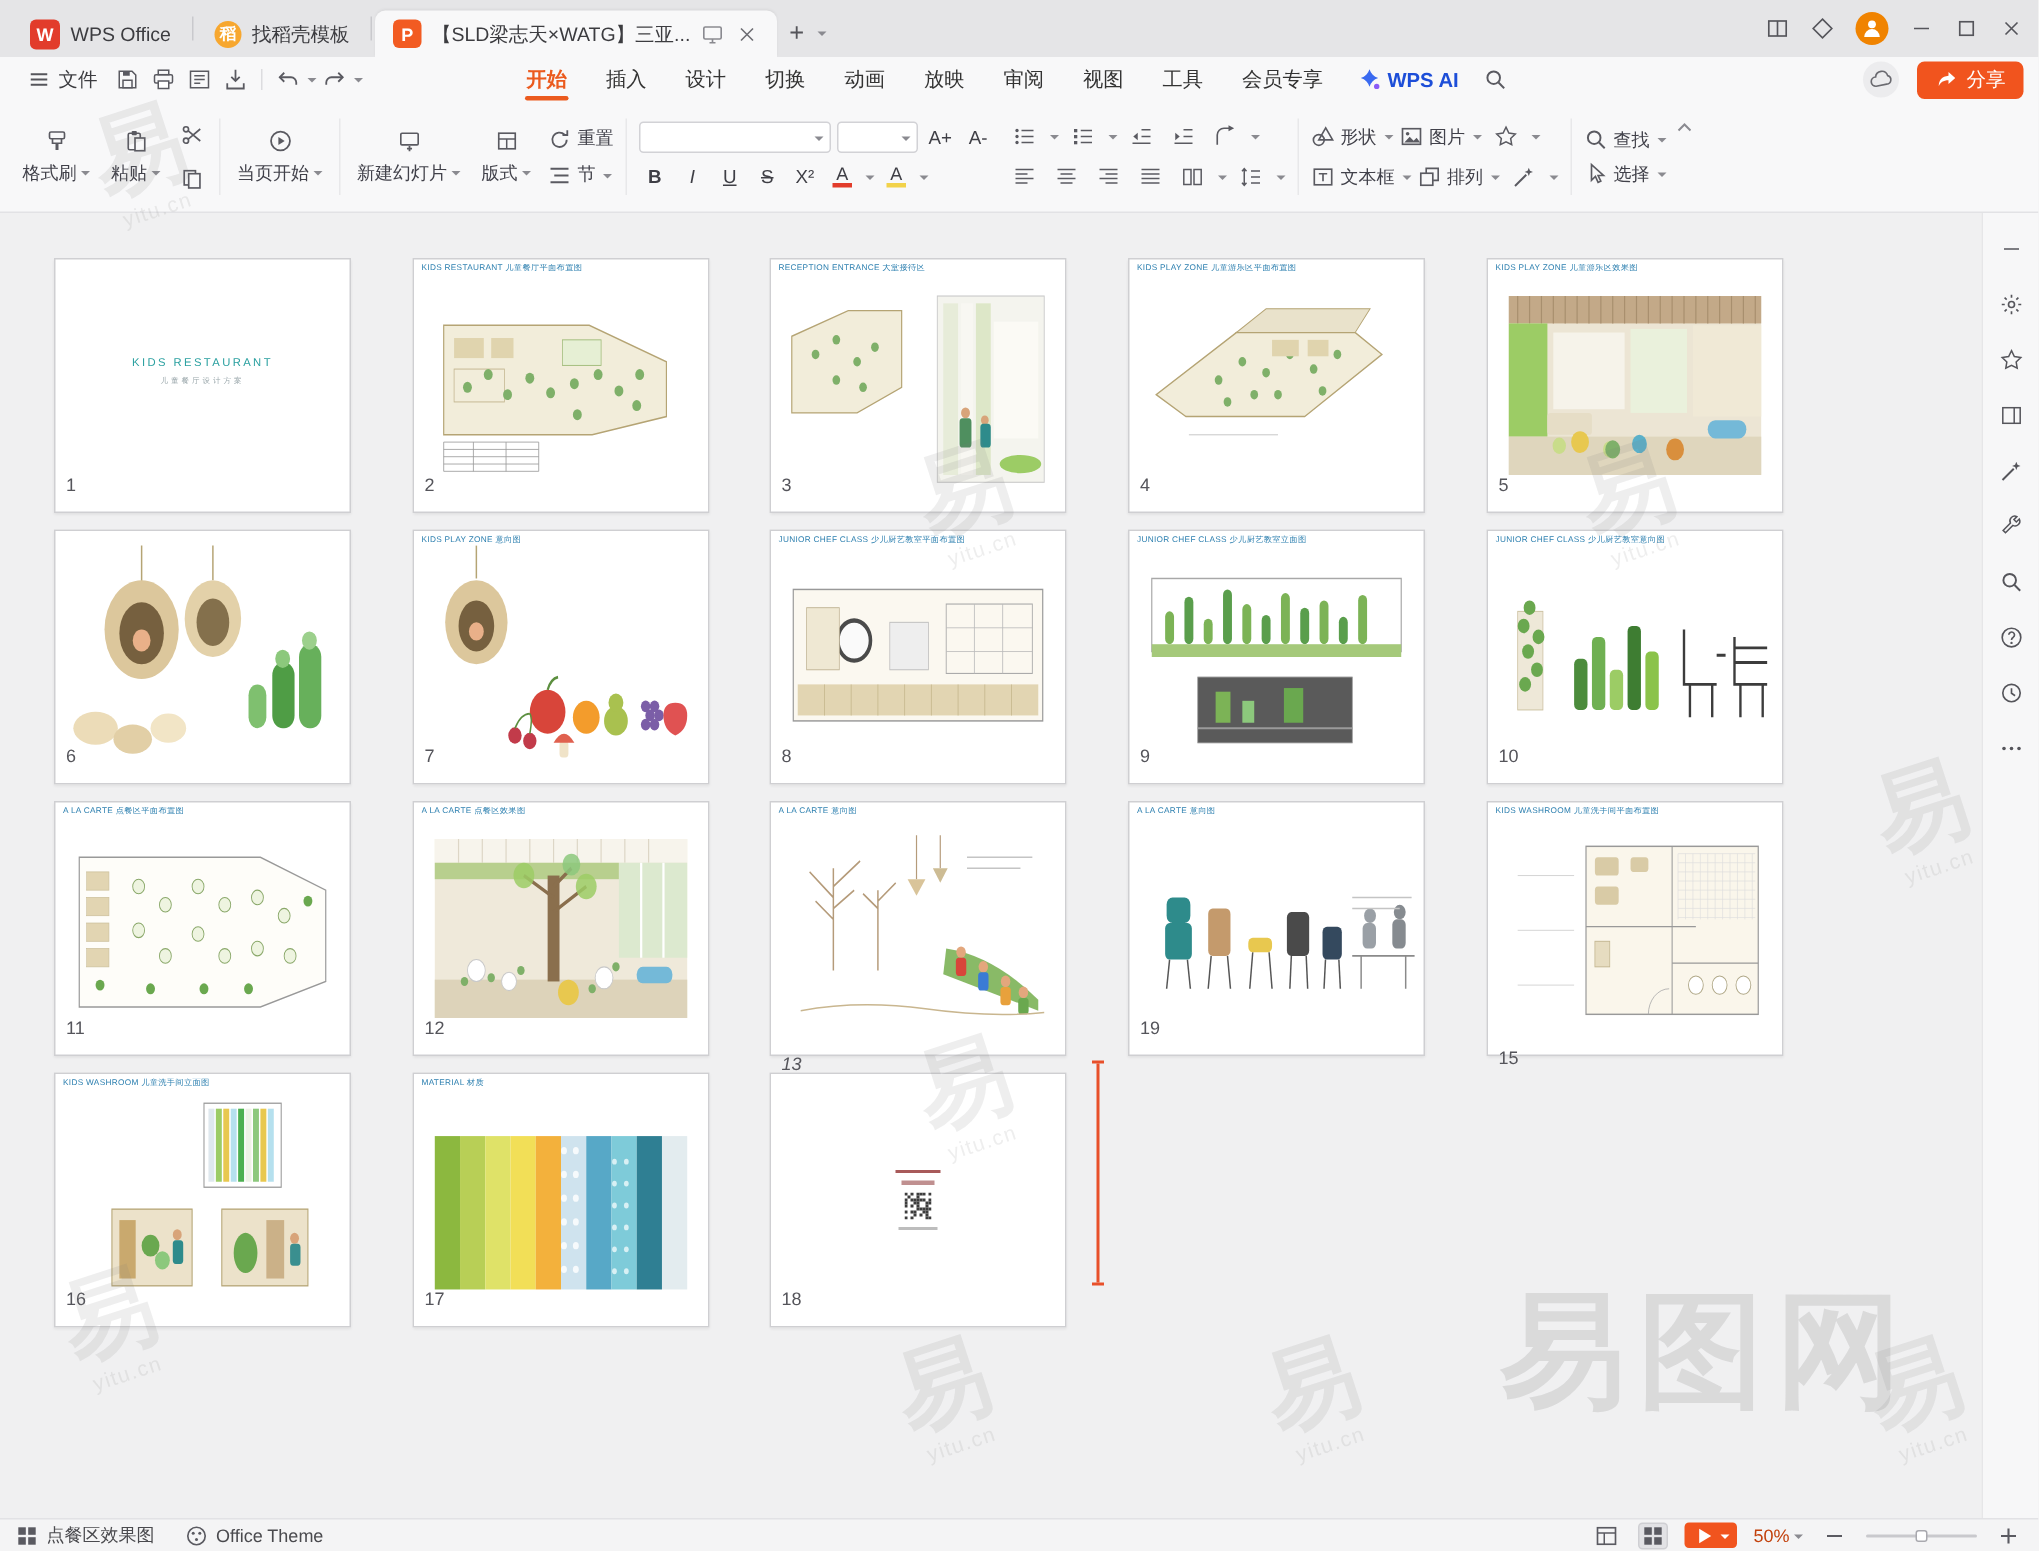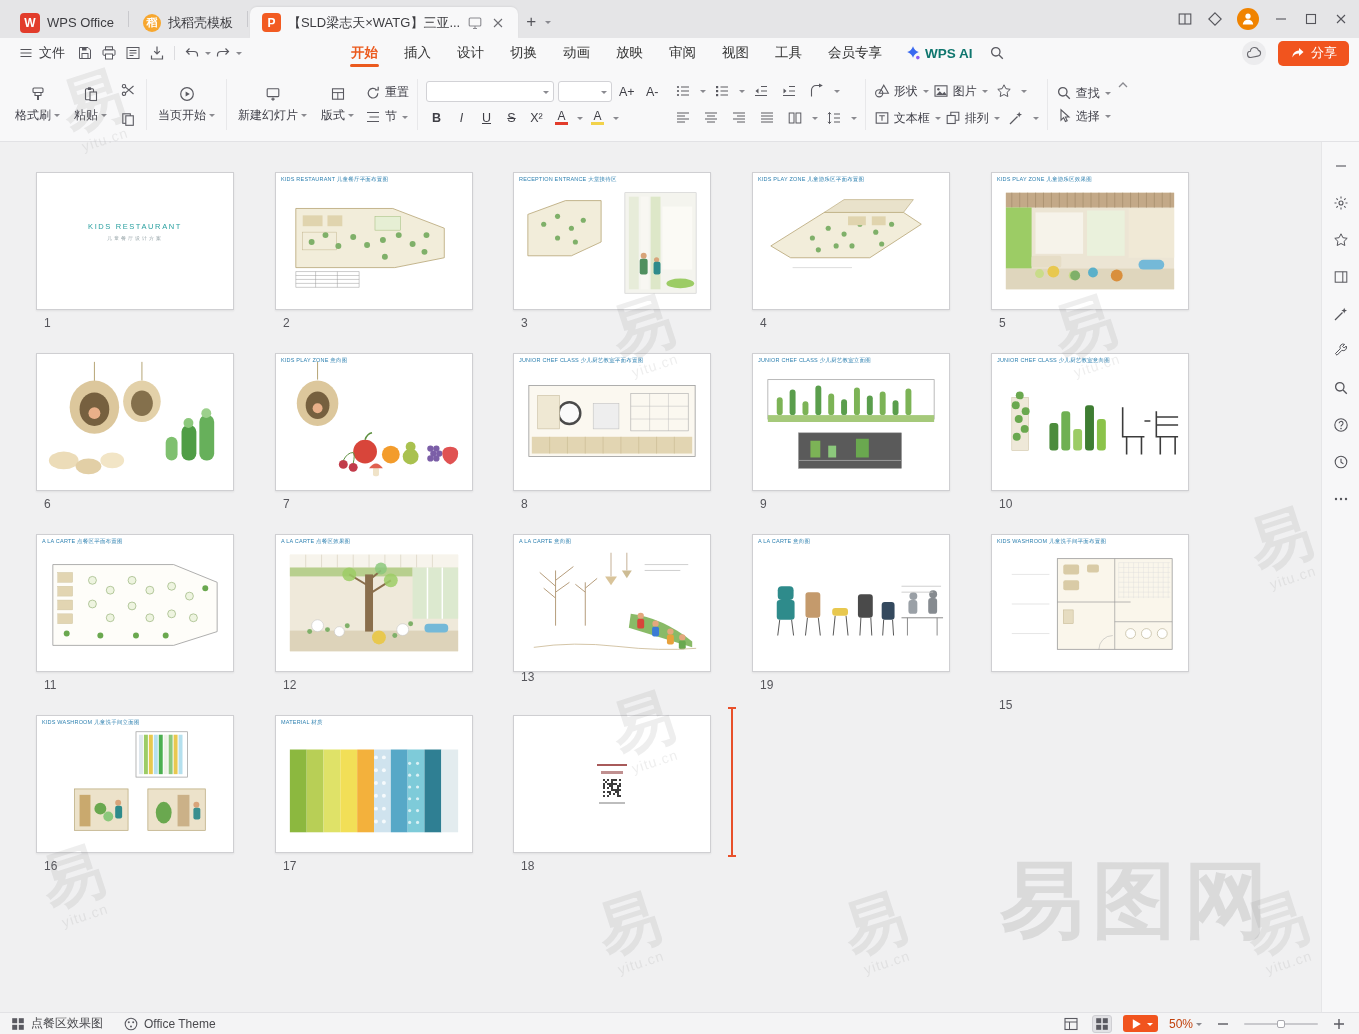--- a/index.html
+++ b/index.html
@@ -32,21 +32,21 @@
   .mb-file{display:flex;align-items:center;gap:5px;font-size:13px;color:#3c3c40;padding:0 8px}
   .mb-file svg{width:14px;height:14px;color:#55555b}
   .mb-ic{width:24px;height:22px;display:flex;align-items:center;justify-content:center;color:#5a5a61;border-radius:3px}
   .mb-ic svg{width:14px;height:14px}
   .mb-sep{width:1px;height:14px;background:#dcdcdf;margin:0 5px}
   .undo-wrap{display:flex;align-items:center}
   #menu-tabs{display:flex;align-items:center;margin-left:96px}
   .mtab{position:relative;padding:0 13px;font-size:13.5px;height:30px;line-height:30px;color:#333;cursor:default;white-space:nowrap}
   .mtab.active{color:#eb5a1e;font-weight:bold}
   .mtab.active::after{content:"";position:absolute;left:22%;right:22%;bottom:1px;height:3px;border-radius:2px;background:#eb5a1e}
-  .wpsai{display:flex;align-items:center;gap:4px;font-size:13.5px;font-weight:bold;color:#0f766e;padding:0 10px}
+  .wpsai{display:flex;align-items:center;gap:4px;font-size:13.5px;font-weight:bold;color:#1d4ed8;padding:0 10px}
   .wpsai svg{width:15px;height:15px}
   .mb-search{color:#5a5a61;padding:0 6px;display:flex}
   .mb-search svg{width:15px;height:15px}
   .mb-right{margin-left:auto;display:flex;align-items:center;gap:12px}
   .cloudbtn{width:24px;height:24px;border-radius:50%;background:#ececee;display:flex;align-items:center;justify-content:center;color:#6a6a70}
   .cloudbtn svg{width:14px;height:14px}
   .sharebtn{height:25px;background:#f1541e;color:#fff;border-radius:5px;display:flex;align-items:center;gap:5px;padding:0 12px;font-size:13px}
   .sharebtn svg{width:13px;height:13px}
 
   
@@ -73,21 +73,21 @@
   .fcolor{display:flex;flex-direction:column;align-items:center;line-height:10px;font-size:12px;color:#3f3f46}
   .fcolor .bar{width:13px;height:3px;background:#e23c2b;margin-top:1px}
   .hl .bar{background:#f2d24a}
   .caret{display:inline-block;width:0;height:0;border:3.4px solid transparent;border-top-color:#8a8a90;transform:translateY(2px);margin-left:1px}
   .caret.white{border-top-color:#fff}
   .chevcol{display:flex;align-items:flex-start;padding-top:6px;color:#8a8a90}
   .chevcol svg{width:13px;height:13px}
 
   
   #canvas{position:absolute;top:142px;bottom:22px;left:0;right:0;background:#f0f0f1;overflow:hidden}
-  .slide{position:absolute;width:198px;height:138px;background:#fff;border:1px solid #cfcfd2;box-shadow:0 1px 2px rgba(0,0,0,.07)}
+  .slide{position:absolute;width:198px;height:170px;background:#fff;border:1px solid #cfcfd2;box-shadow:0 1px 2px rgba(0,0,0,.07)}
   .slide-num{position:absolute;font-size:12px;color:#55555b}
   .slide-header{position:absolute;top:3px;left:5px;max-width:188px;font-size:5.5px;line-height:7px;color:#2e80b0;letter-spacing:.2px;white-space:nowrap;overflow:hidden;z-index:2}
   .thumb-art{position:absolute;left:0;top:0;width:100%;height:100%}
   .cover-wrap{position:absolute;inset:0;display:flex;flex-direction:column;align-items:center;justify-content:center;transform:translateY(-10px)}
   .cover-title{font-size:7.5px;letter-spacing:1.6px;color:#2aa0a0}
   .cover-sub{font-size:5px;letter-spacing:2px;color:#9aa7ab;margin-top:4px}
   .end-wrap{position:absolute;inset:0;display:flex;flex-direction:column;align-items:center;justify-content:center;gap:5px}
   .end-bar{height:2.5px;background:#a85a5a}
   .end-bar.r1{width:30px}.end-bar.r2{width:22px;background:#c09090}.end-bar.r3{width:26px;background:#bdbdbd}
   .qr{width:18px;height:18px}
@@ -919,21 +919,21 @@
           <rect x="154.5" y="101" width="7" height="10" rx="2" fill="#e8a13c"></rect>
   <circle cx="170" cy="104" r="3.2" fill="#e3a77d"></circle>
           <rect x="166.5" y="107" width="7" height="9" rx="2" fill="#6aa84f"></rect>
   <path d="M20 114Q60 108 104 113T184 115" stroke="#c9b68f" stroke-width="0.8" fill="none"></path>
   <g stroke="#c4c4c4" stroke-width="0.8">
             <line x1="132" y1="30" x2="176" y2="30"></line>
             <line x1="132" y1="36" x2="168" y2="36"></line>
           </g>
         </svg>
       </div>
-      <div class="slide-num" style="left: 521px; top: 528px;">13</div>
+      <div class="slide-num" style="left: 521px; top: 560px; font-style: italic;">13</div>
       <div class="slide" style="left: 752px; top: 392px;">
         <div class="slide-header">A LA CARTE  意向图</div>
         <svg class="thumb-art" viewBox="0 0 198 138" preserveAspectRatio="none">
           <g stroke="#555" stroke-width="1">
             <line x1="27" y1="86" x2="25" y2="102"></line>
             <line x1="39" y1="86" x2="41" y2="102"></line>
             <line x1="55" y1="84" x2="53" y2="102"></line>
             <line x1="66" y1="84" x2="68" y2="102"></line>
             <line x1="83" y1="82" x2="81" y2="102"></line>
             <line x1="94" y1="82" x2="96" y2="102"></line>

